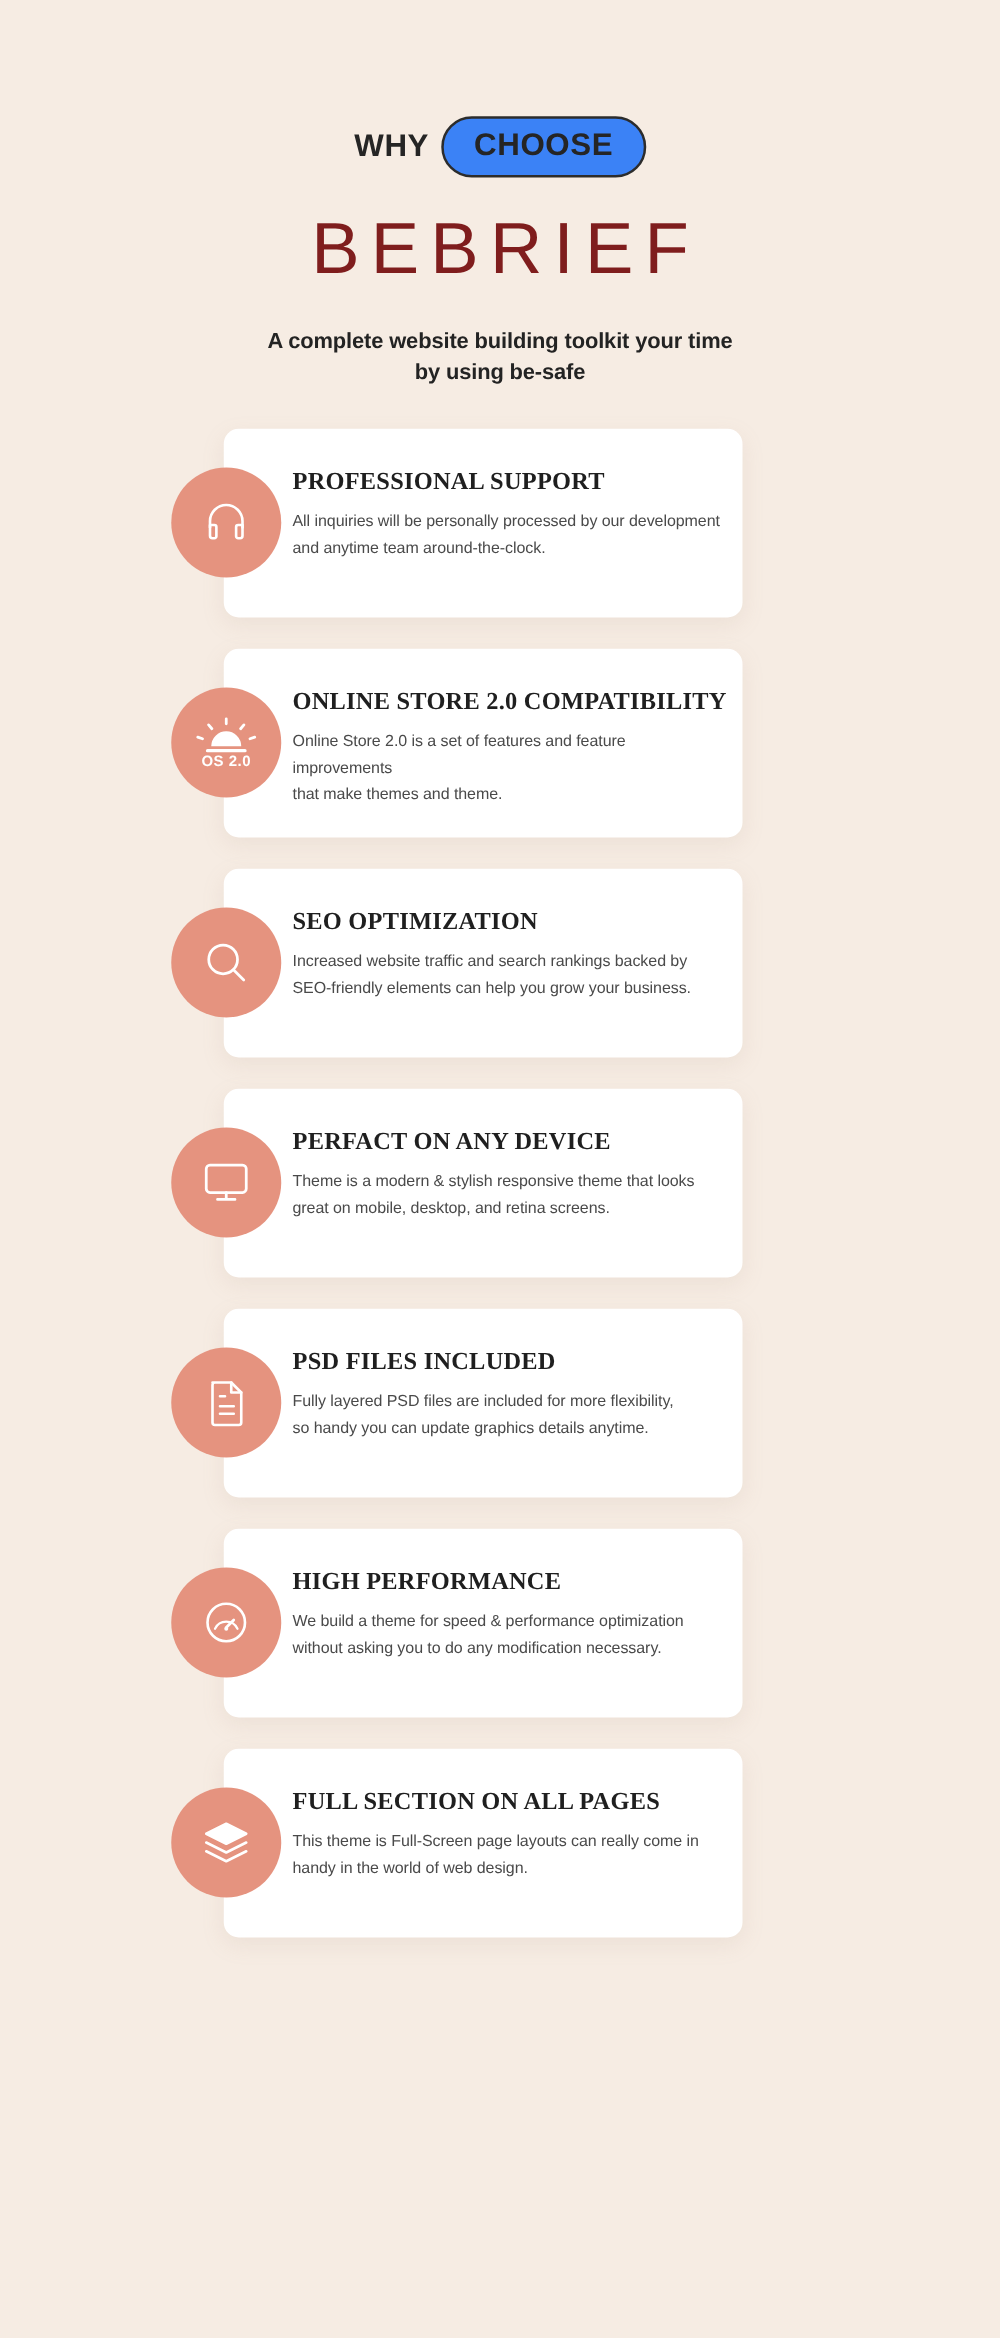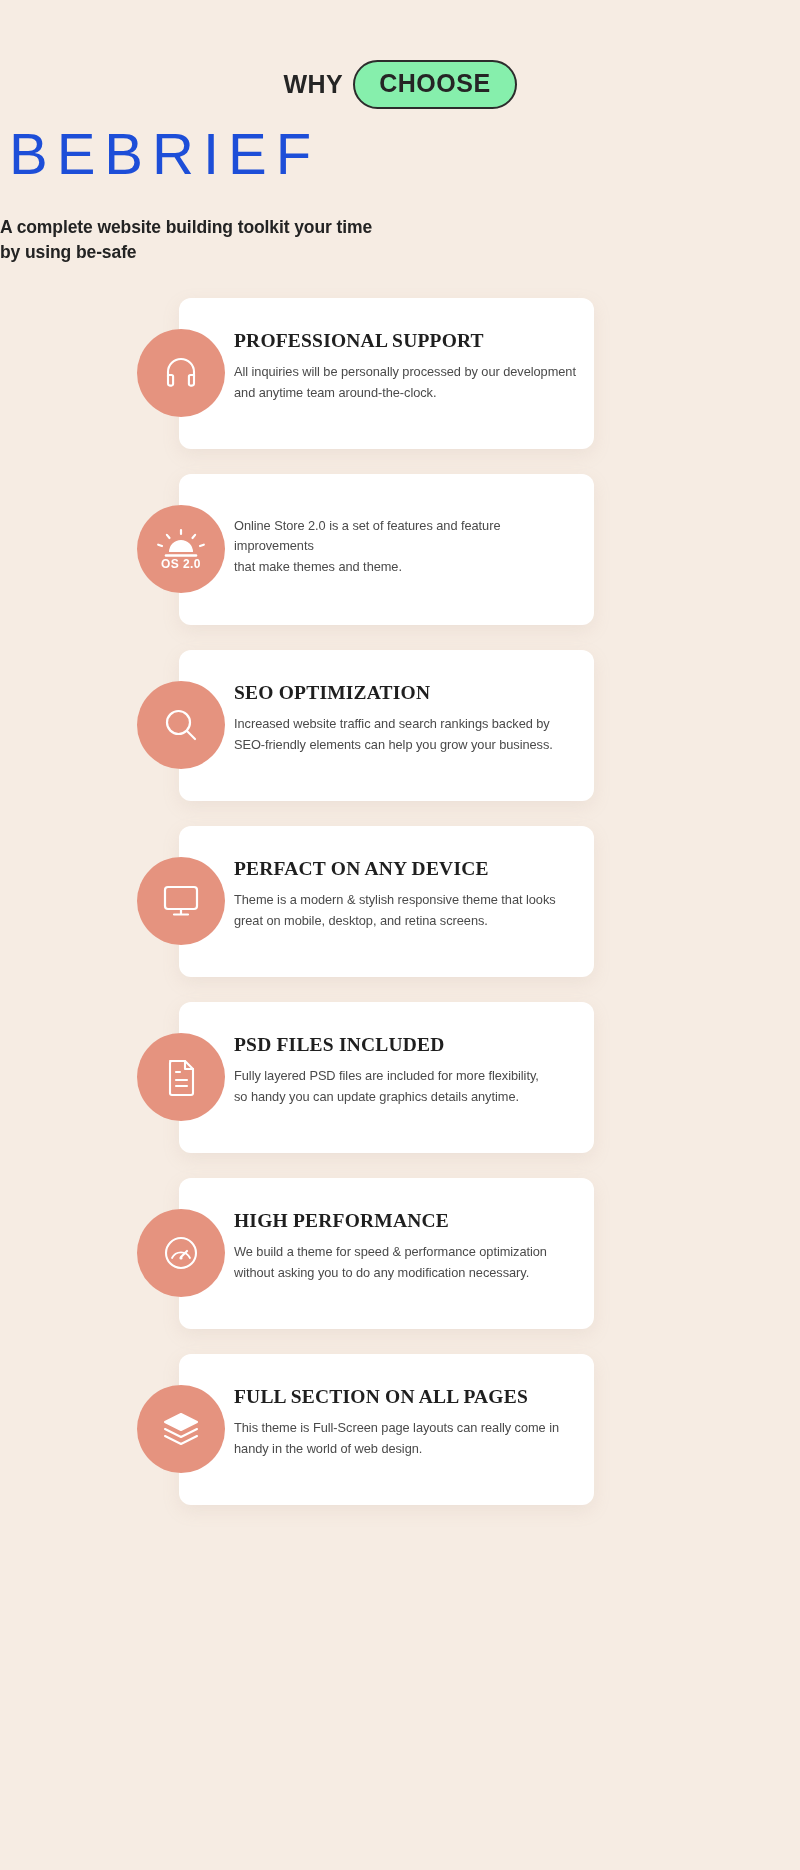--- a/index.html
+++ b/index.html
@@ -12,21 +12,21 @@
   }
   .page {
     position: relative;
     width: 800px;
     height: 1870px;
     background: #f6ece3;
     overflow: hidden;
   }
 
   
-  .header { padding-top: 60px; text-align: left; }
+  .header { padding-top: 93px; text-align: center; }
   .eyebrow {
     display: flex;
     align-items: center;
     justify-content: center;
     gap: 0px;
   }
   .eyebrow-why {
     font-size: 25px;
     font-weight: 700;
     letter-spacing: 0.5px;
@@ -36,29 +36,29 @@
   }
   .eyebrow-pill {
     font-size: 25px;
     font-weight: 700;
     letter-spacing: 0.5px;
     color: #252525;
     line-height: 1;
     border: 2px solid #2c2c2c;
     border-radius: 999px;
     padding: 9px 24px 11px 24px;
-    background: #86efac;
+    background: #3b82f6;
   }
   .brand {
-    margin-top: 16px;
+    margin-top: 28px;
     font-family: "Liberation Sans", sans-serif;
     font-size: 58px;
     font-weight: 300;
     letter-spacing: 9px;
-    color: #1d4ed8;
+    color: #7f1d1d;
     line-height: 1;
     text-indent: 9px;
   }
   .subtitle {
     margin-top: 32px;
     font-size: 17.5px;
     font-weight: 700;
     color: #232323;
     line-height: 1.45;
     letter-spacing: -0.1px;
@@ -166,20 +166,21 @@
           <path d="M7 24 V19 a13 13 0 0 1 26 0 v5"></path>
           <path d="M7 22 h3.5 a1.6 1.6 0 0 1 1.6 1.6 v7.4 a1.6 1.6 0 0 1 -1.6 1.6 H9 a2 2 0 0 1 -2 -2 z"></path>
           <path d="M33 22 h-3.5 a1.6 1.6 0 0 0 -1.6 1.6 v7.4 a1.6 1.6 0 0 0 1.6 1.6 H31 a2 2 0 0 0 2 -2 z"></path>
         </svg>
       </div>
     </div>
 
     <div class="card-row">
       <div class="card">
         <div class="card-text">
+          <div class="card-title">ONLINE STORE 2.0 COMPATIBILITY</div>
           <div class="card-desc">
             <div>Online Store 2.0 is a set of features and feature improvements</div>
             <div>that make themes and theme.</div>
           </div>
         </div>
       </div>
       <div class="icon-circle">
         <svg width="52" height="46" viewBox="0 0 52 46" fill="none" stroke="#ffffff" stroke-width="2.2" stroke-linecap="round">
           <path d="M26 8 v-4 M14.5 12 l-2.6 -3.1 M37.5 12 l2.6 -3.1 M7 20 l-3.8 -1.3 M45 20 l3.8 -1.3"></path>
           <path d="M14 26 a12 12 0 0 1 24 0 z" fill="#ffffff" stroke="none"></path>

